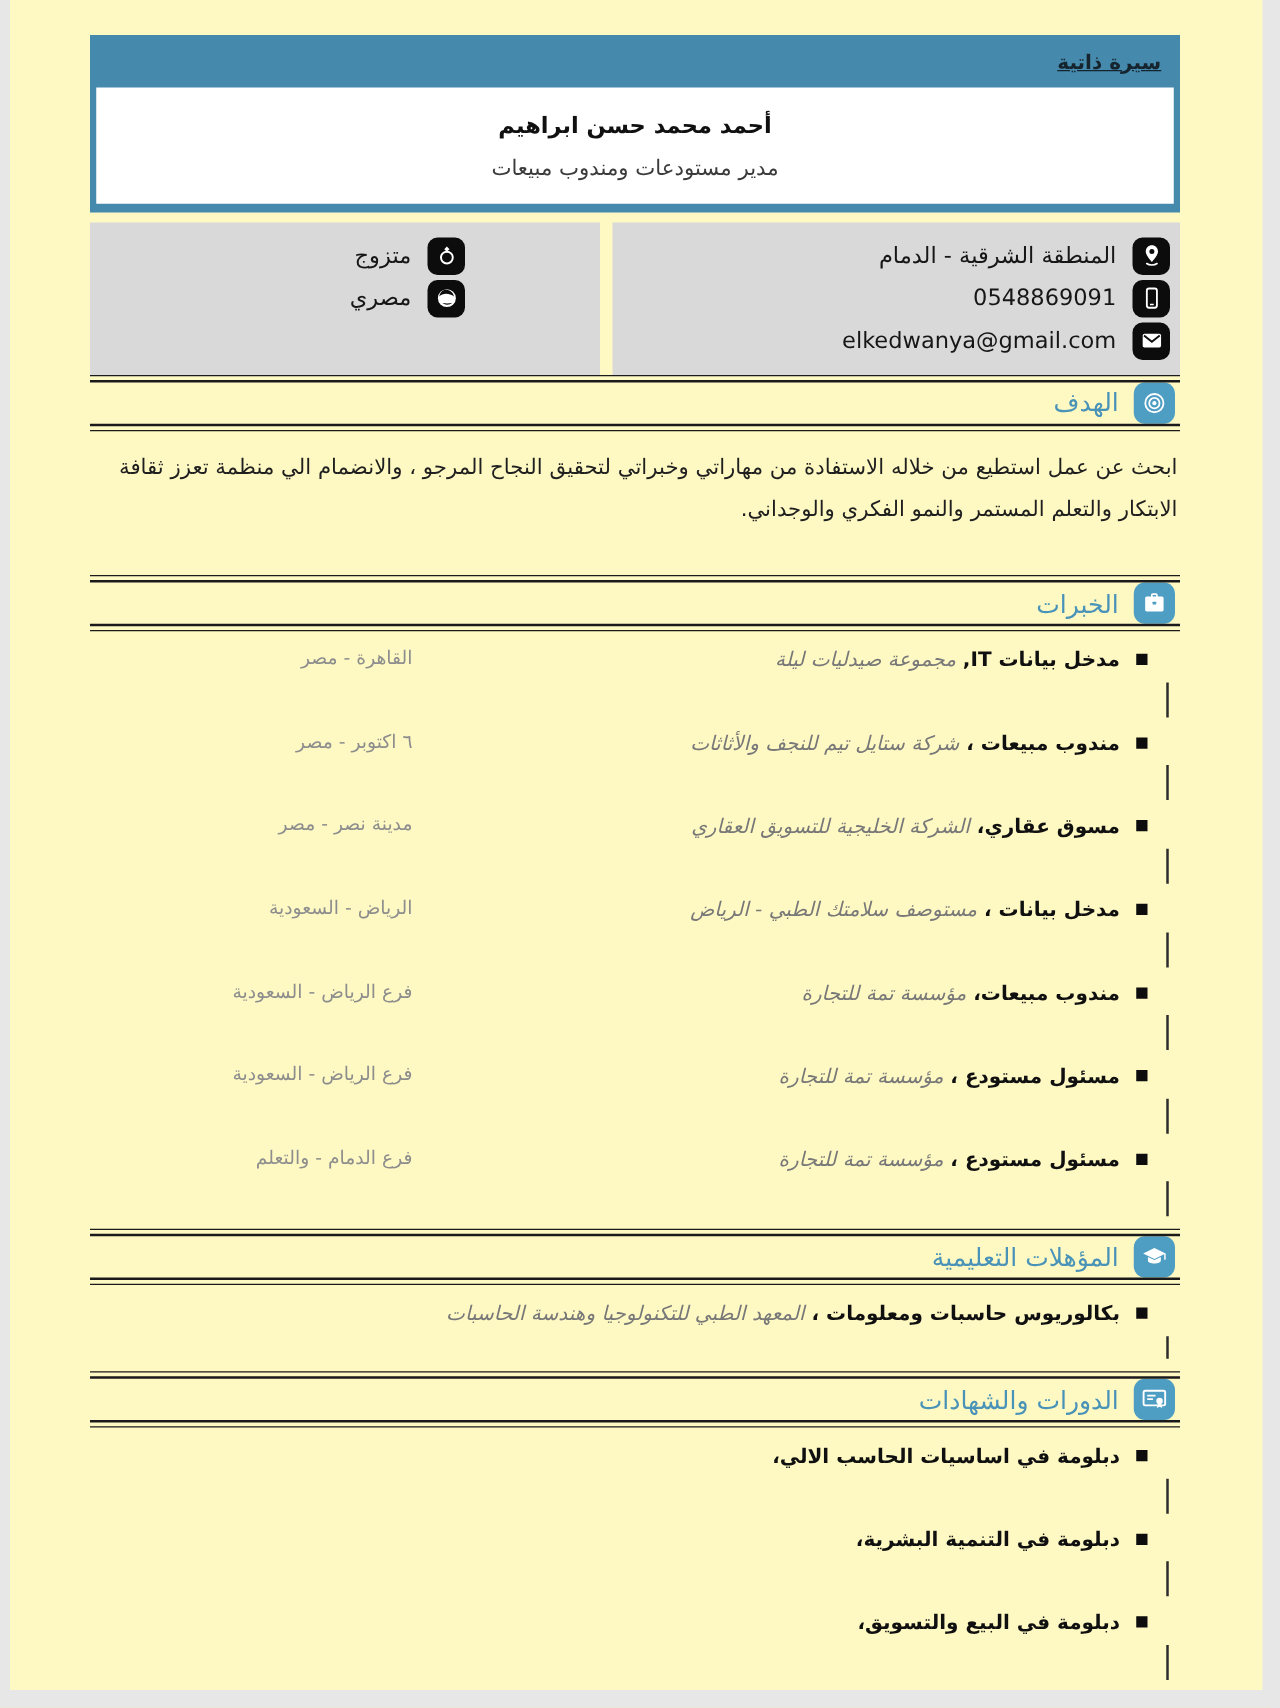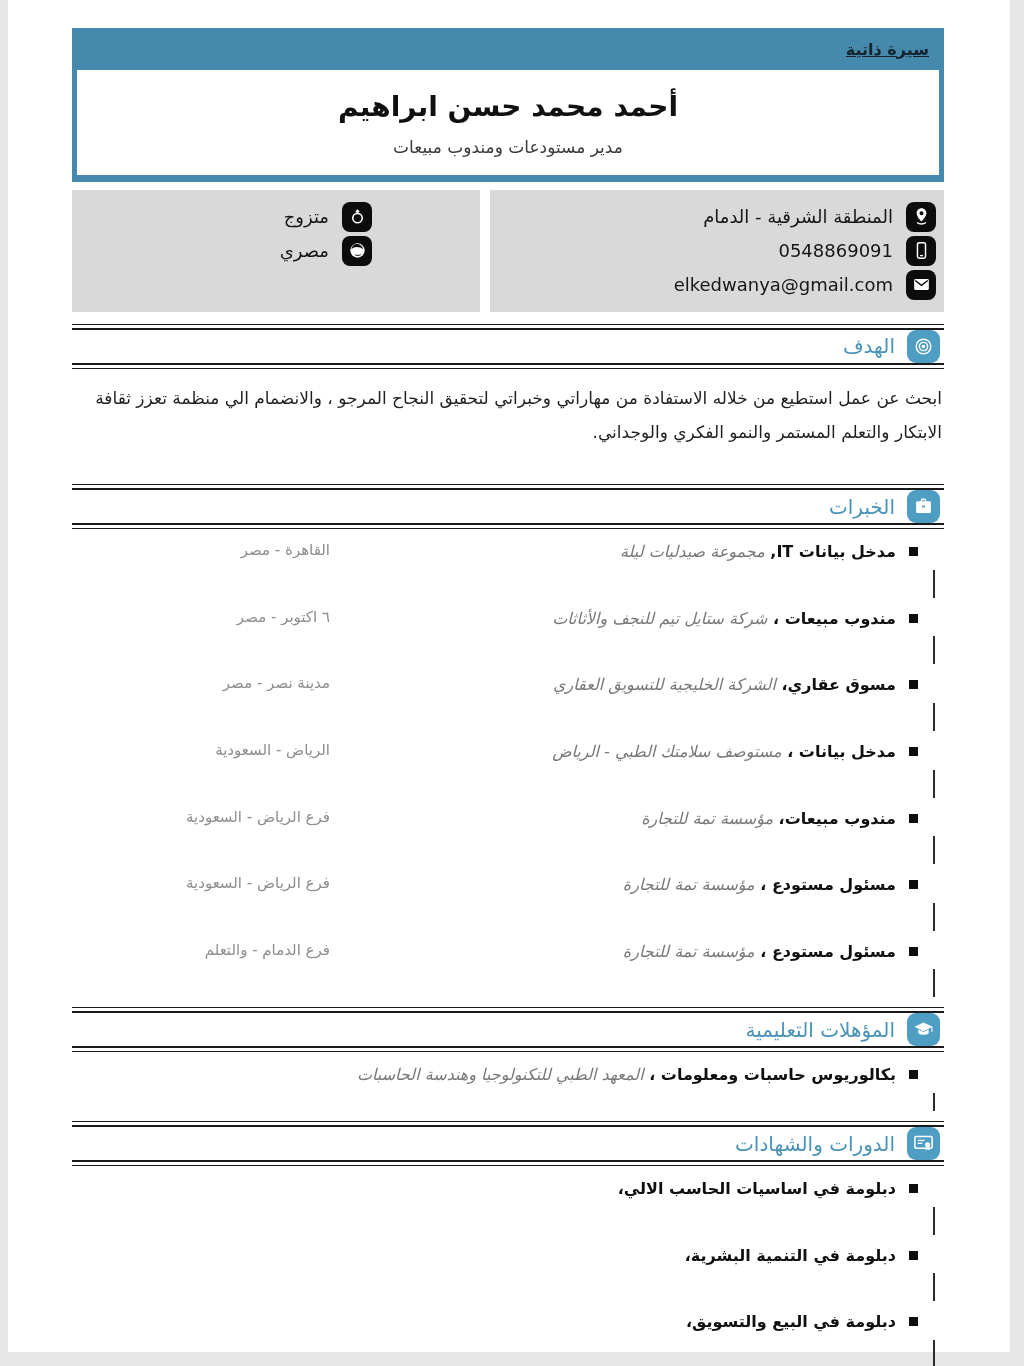--- a/index.html
+++ b/index.html
@@ -1,26 +1,26 @@
 <!DOCTYPE html>
 <html lang="ar" dir="rtl" style="--accent: #4589ad; --accent_icon: #4e9dc3; --section_title: #4a93b8; --contact_bg: #d9d9d9; --muted: #8d8d8d; --company: #787878; --line: #1a1a1a;"><head>
 <meta charset="utf-8">
 <style>
   html,body{margin:0;padding:0;}
   body{background:#d9d9d9;font-family:"DejaVu Sans","Liberation Sans",sans-serif;}
   .canvas{position:relative;width:1024px;height:1366px;background:#e7e7e7;overflow:hidden;direction:rtl;}
-  .page{position:absolute;right:14px;top:0;width:1002px;height:1352px;background:#ffffff;}
+  .page{position:absolute;right:14px;top:0;width:1002px;height:1352px;background:#fef9c3;}
   .content{position:relative;margin:28px 66px 0 64px;direction:rtl;}
 
   
   .hdr{background:var(--accent,#4589ad);padding:0 5px 7px 5px;}
   .hdr-bar{height:42px;display:flex;align-items:center;padding:0 10px;}
   .hdr-label{color:#16242d;font-weight:bold;font-size:16px;text-decoration:underline;}
   .namebox{background:#fff;text-align:center;padding:20px 10px 18px;}
-  .name{font-size:28px;font-weight:bold;color:#101010;line-height:1.2;}
+  .name{font-size:18px;font-weight:bold;color:#101010;line-height:1.2;}
   .subtitle{font-size:17px;color:#3b3b3b;margin-top:13px;}
 
   
   .contact{display:flex;gap:10px;margin-top:8px;}
   .ccell{background:var(--contact_bg,#d9d9d9);padding:12px 8px 8px;}
   .ccell-main{flex:0 0 438px;}
   .ccell-side{flex:1;padding-right:108px;}
   .crow{display:flex;align-items:center;gap:13px;margin-bottom:4px;min-height:30px;}
   .cicon{width:30px;height:30px;border-radius:8px;background:#0c0c0c;display:flex;align-items:center;justify-content:center;flex:0 0 30px;}
   .cicon svg{width:21px;height:21px;}
@@ -28,21 +28,21 @@
 
   
   .sec-head{position:relative;display:flex;align-items:center;gap:12px;padding:5px 2px;
             border-top:1.5px solid var(--line,#1a1a1a);border-bottom:1.5px solid var(--line,#1a1a1a);}
   .sec-head::before{content:"";position:absolute;top:3px;left:0;right:0;height:2px;background:var(--line,#1a1a1a);}
   .sec-head::after{content:"";position:absolute;bottom:3px;left:0;right:0;height:2px;background:var(--line,#1a1a1a);}
   .sec-icon{width:33px;height:33px;border-radius:9px;background:var(--accent_icon,#4e9dc3);
             display:flex;align-items:center;justify-content:center;flex:0 0 33px;margin-right:2px;}
   .sec-icon svg{width:23px;height:23px;}
   .sec-title{font-size:20px;color:var(--section_title,#4a93b8);}
-  .m12{margin-top:12px;}
+  .m12{}
   .m6{margin-top:6px;}
 
   .obj-text{font-size:17px;color:#1f1f1f;line-height:2.05;text-align:right;padding:12px 2px 34px;}
 
   .entries{padding:2px 0 4px;}
   .entry-row{display:flex;align-items:flex-start;padding:8px 26px 0 0;}
   .bullet{width:9px;height:9px;background:#0d0d0d;flex:0 0 9px;margin-top:8px;margin-left:13px;}
   .etext{flex:1;font-size:16px;color:#101010;text-align:right;line-height:1.6;}
   .etext b,.etext .sep{font-weight:bold;}
   .company{color:var(--company,#787878);font-style:italic;}

